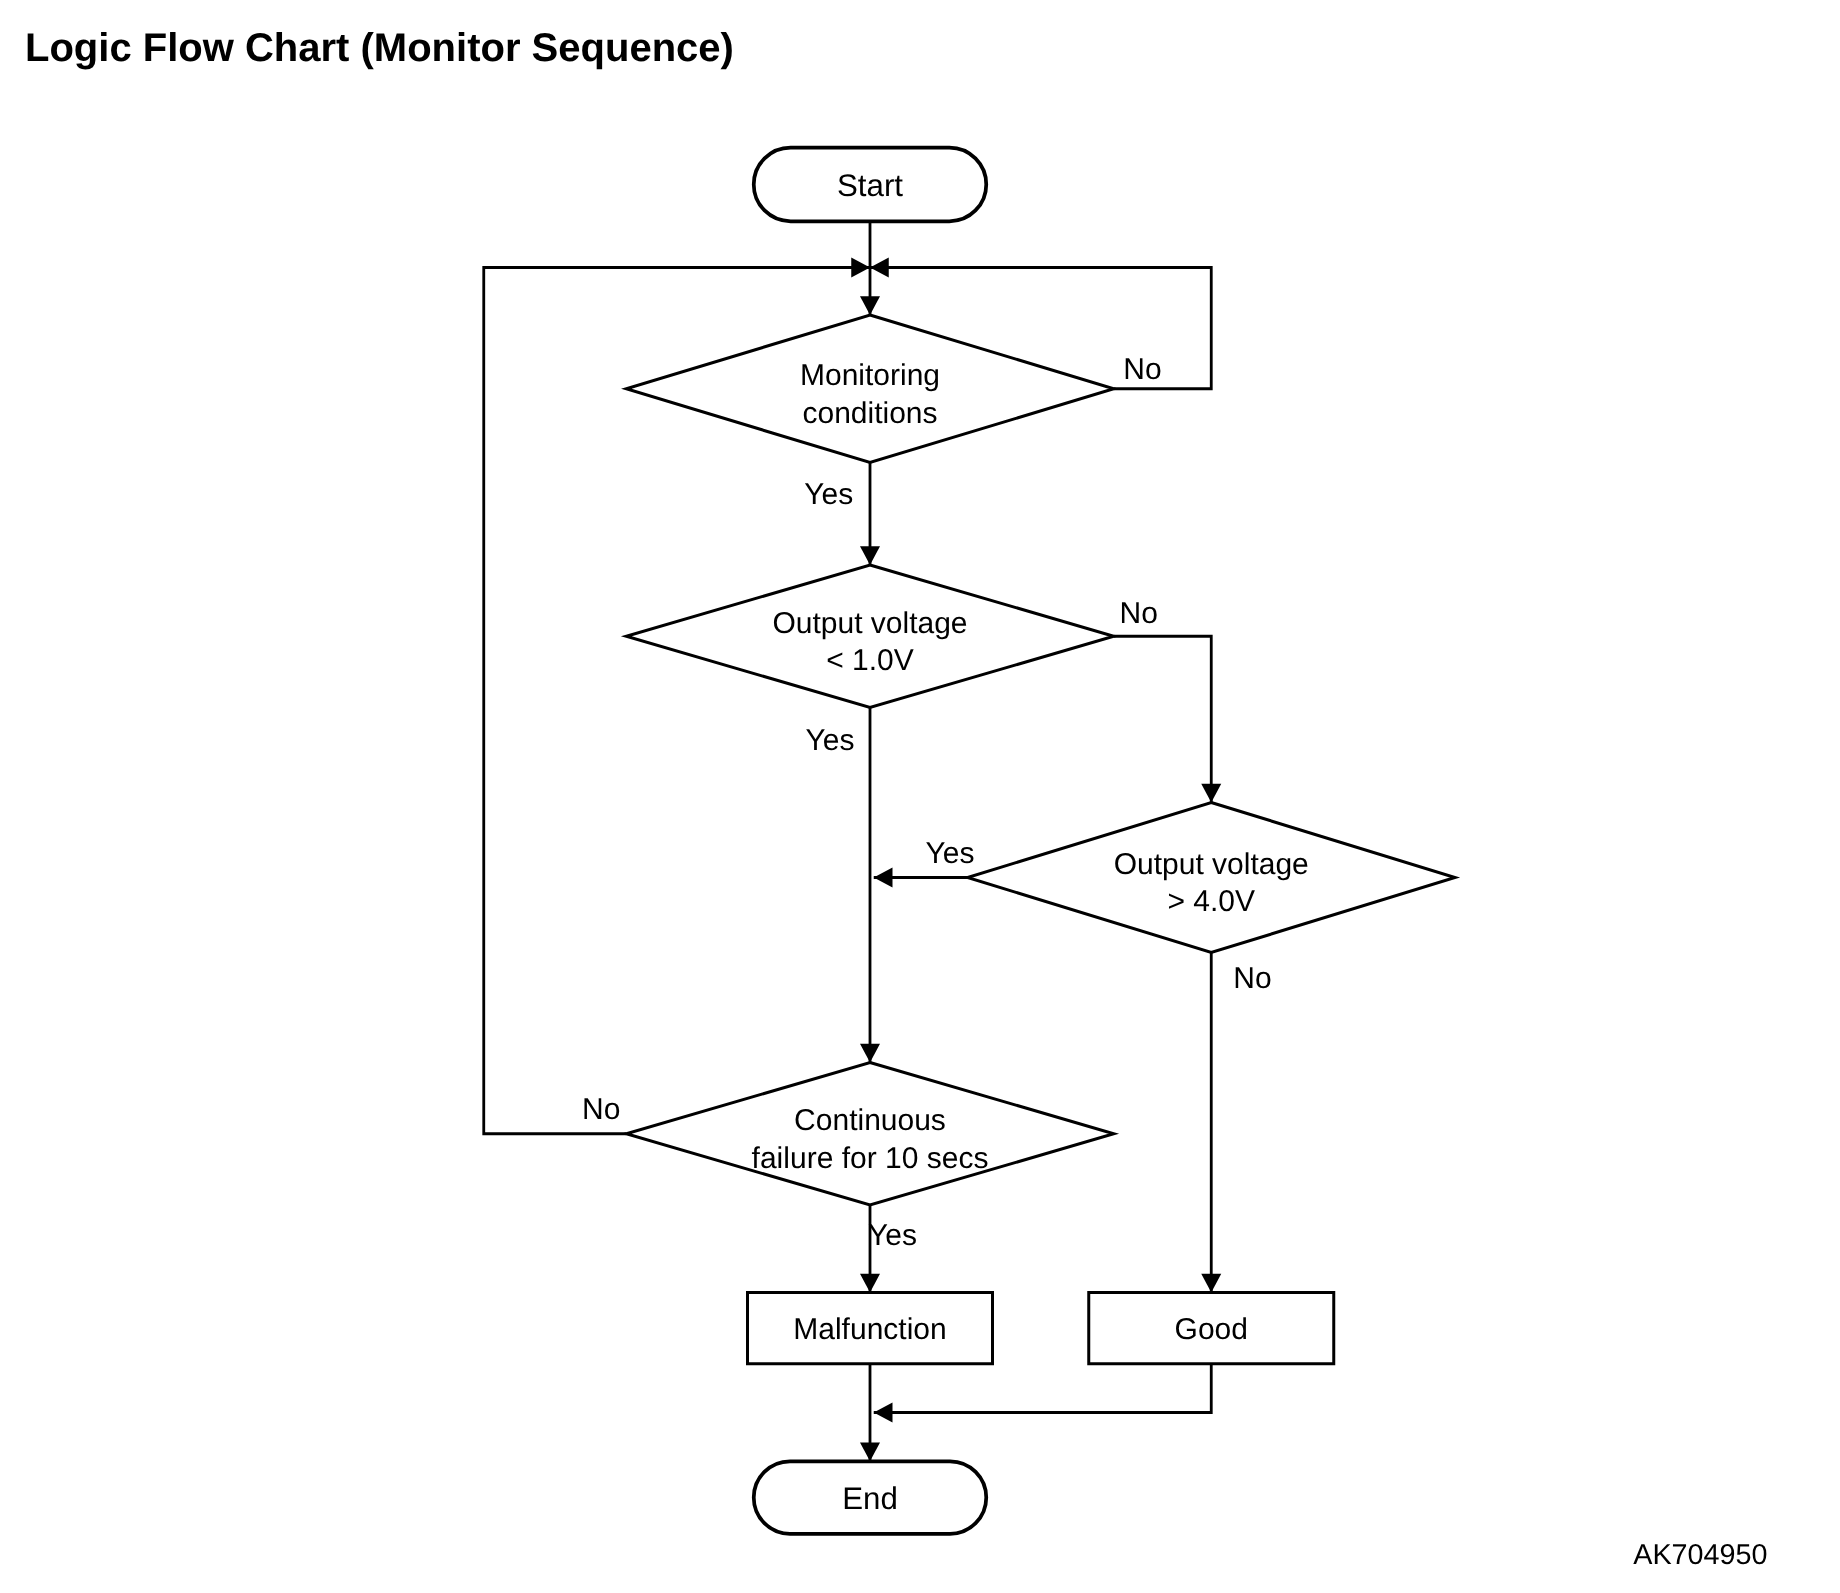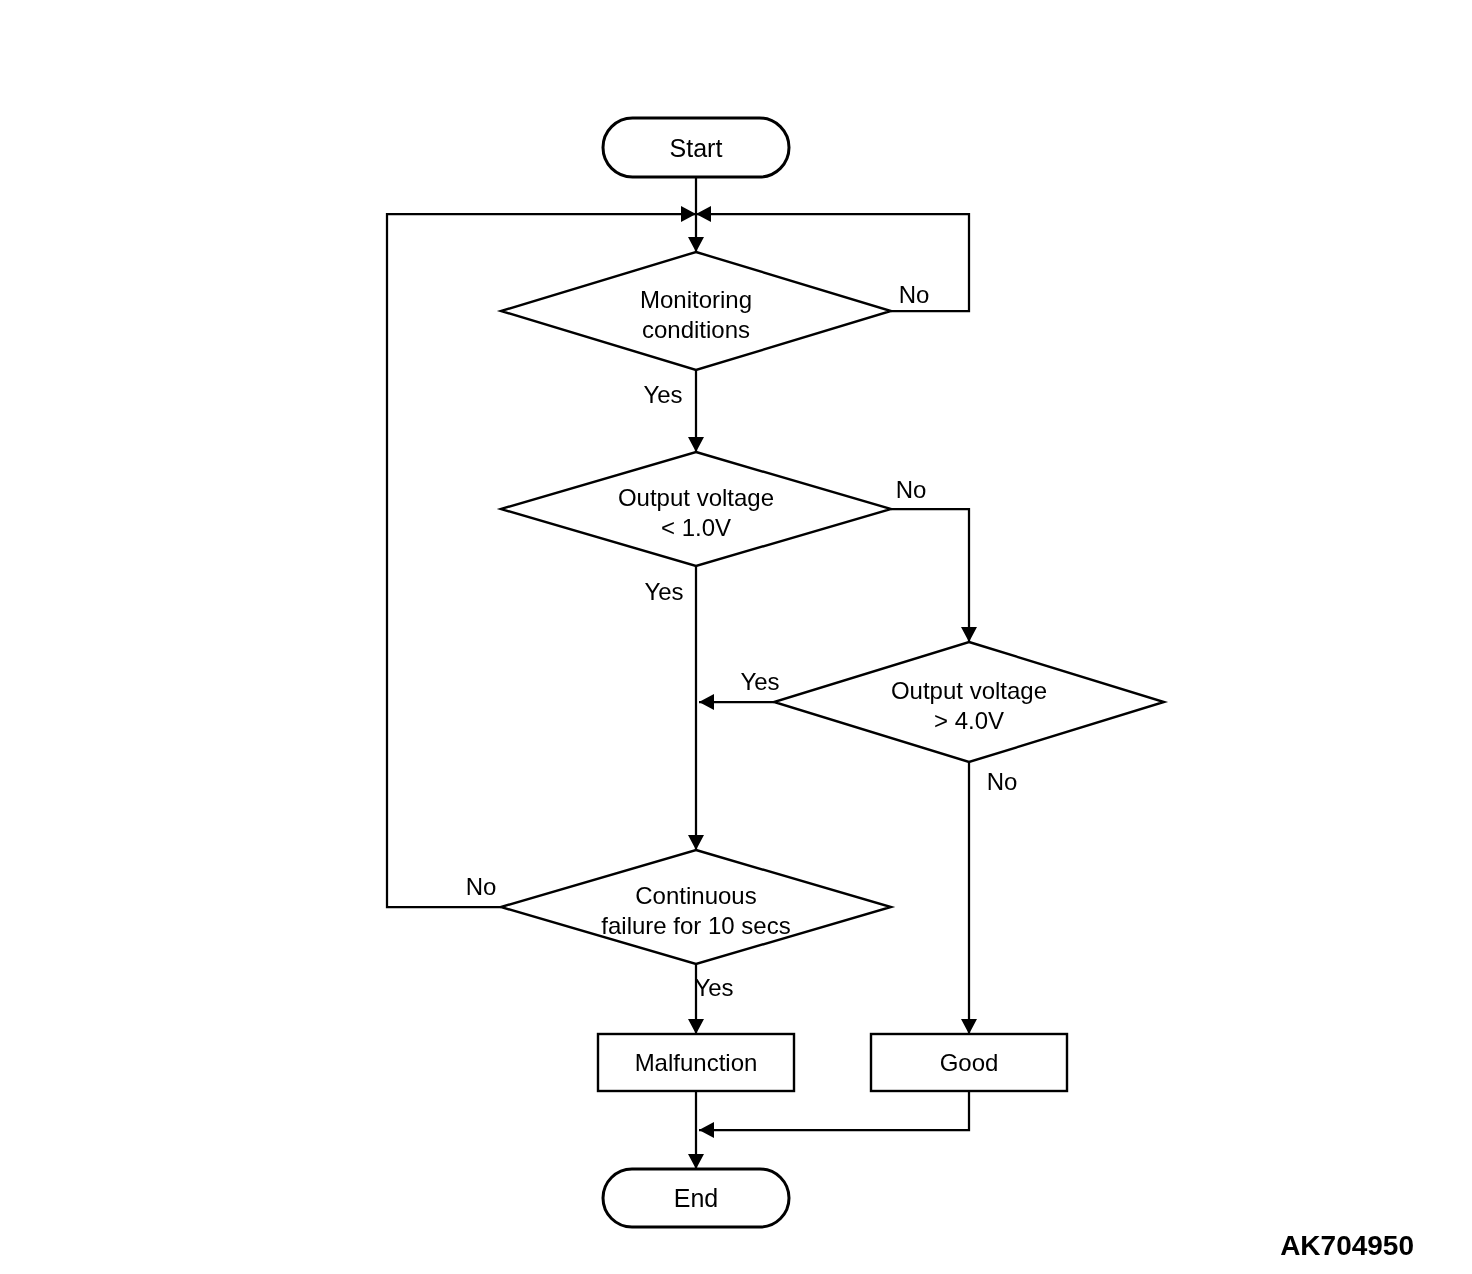--- a/index.html
+++ b/index.html
@@ -22,22 +22,22 @@
     top: 20px;
     font-size: 32px;
     font-weight: bold;
     letter-spacing: 0px;
     white-space: nowrap;
   }
   #figure-code {
     position: absolute;
     right: 58px;
     top: 1230px;
-    font-size: 28px;
-    font-weight: bold;
+    font-size: 23px;
+    font-weight: normal;
   }
   svg#flowchart-canvas {
     position: absolute;
     left: 0;
     top: 0;
   }
   .edge {
     fill: none;
     stroke: #000000;
     stroke-width: 2.25;
@@ -70,20 +70,21 @@
     font-size: 24px;
     fill: #000000;
     text-anchor: middle;
   }
 </style>
 </head>
 <body>
 
 <div id="page">
 
+  <div id="page-title">Logic Flow Chart (Monitor Sequence)</div>
 
   <svg id="flowchart-canvas" width="1472" height="1274" viewBox="0 0 1472 1274" xmlns="http://www.w3.org/2000/svg">
 
     <g>
       <path class="edge" d="M696 177 L696 252"></path>
       <path class="edge" d="M891 311 L969 311 L969 214 L696 214"></path>
       <path class="edge" d="M501 907 L387 907 L387 214 L696 214"></path>
       <path class="edge" d="M696 370 L696 452"></path>
       <path class="edge" d="M891 509 L969 509 L969 642"></path>
       <path class="edge" d="M696 566 L696 850"></path>

